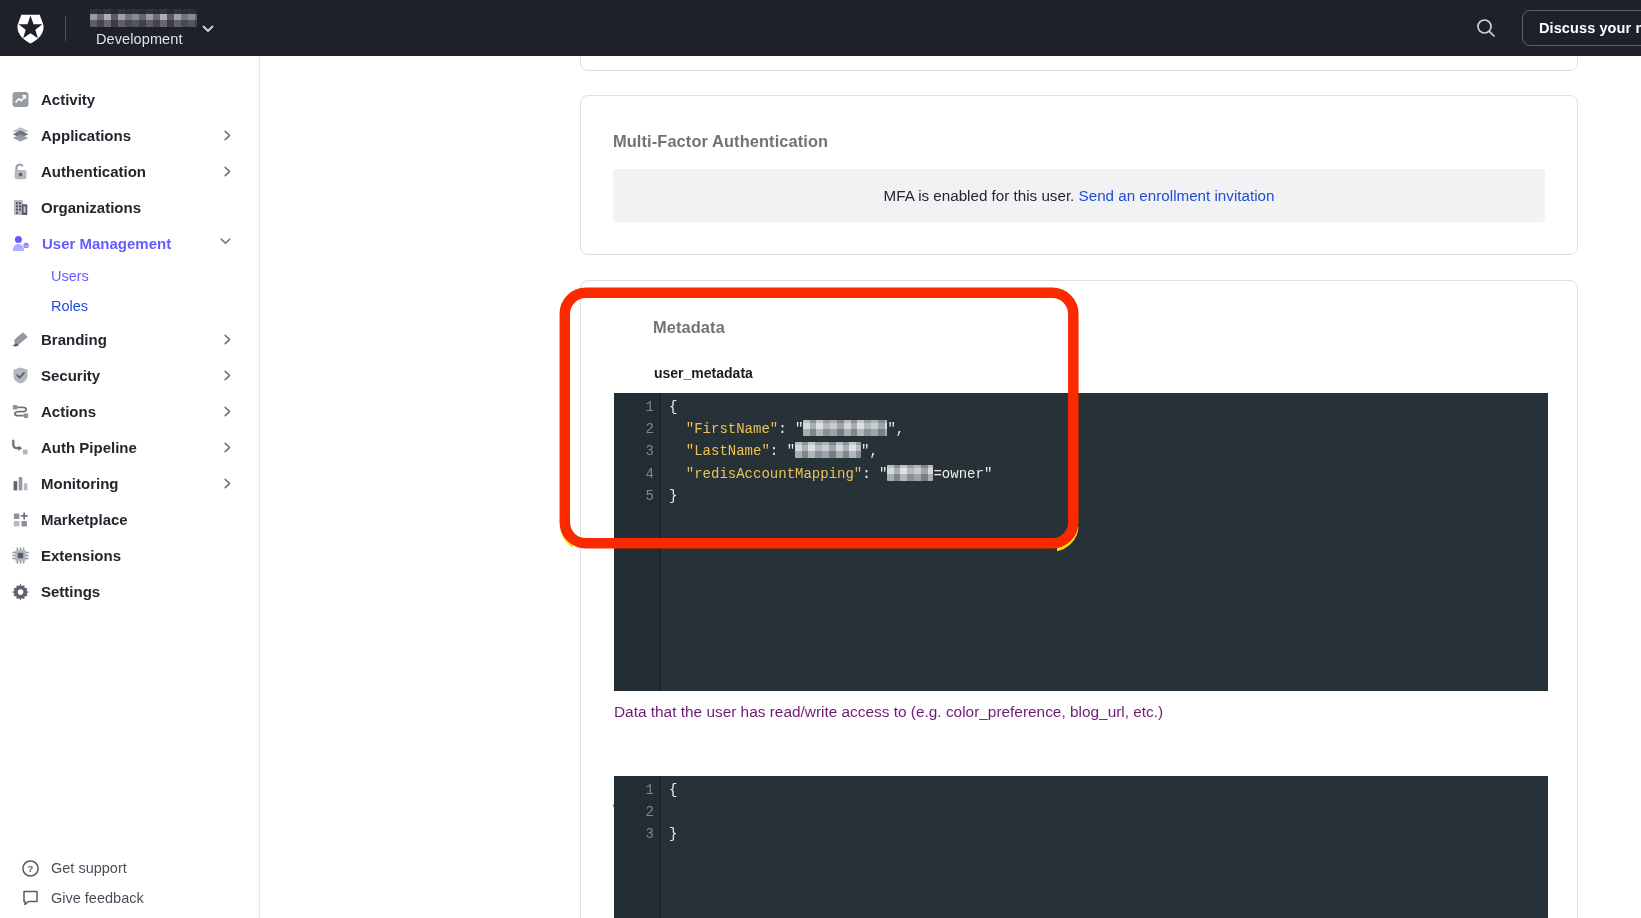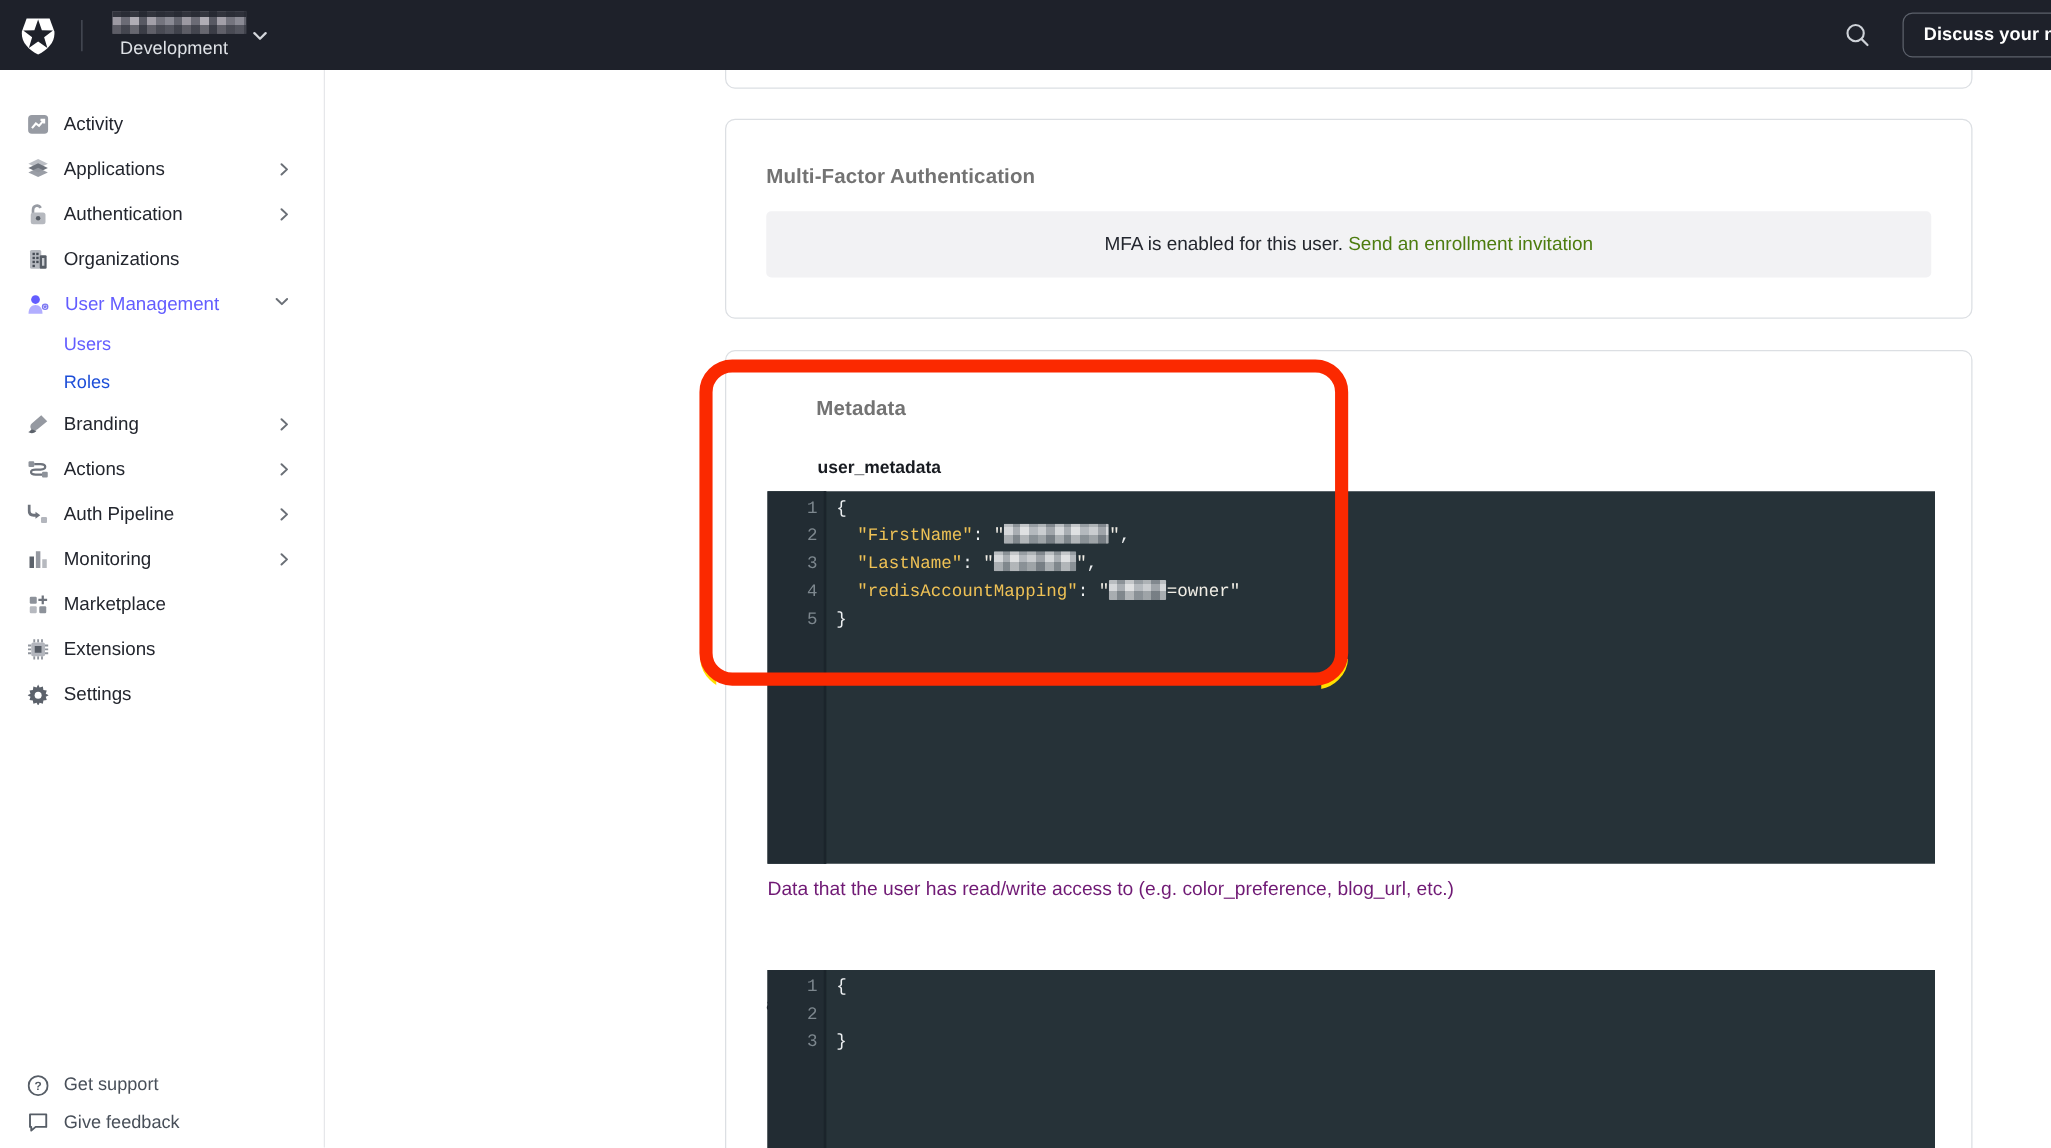--- a/index.html
+++ b/index.html
@@ -18,41 +18,41 @@
 
   #searchicon { position:absolute; left:1475px; top:17px; }
   #topbtn { position:absolute; left:1522px; top:10px; width:260px; height:36px;
     border:1px solid #5c616b; border-radius:8px; color:#fff; font-size:15px; font-weight:700;
     line-height:34px; padding-left:16px; letter-spacing:.1px; font-size:14.5px; }
 
   
   #sidebar { position:absolute; left:0; top:56px; width:260px; height:862px;
     background:#fff; border-right:1px solid #e6e7ea; z-index:10; }
   .nav { position:absolute; left:0; top:25px; width:100%; }
-  .item { height:36px; display:flex; align-items:center; padding-left:22px;
-    font-size:15px; color:#23262e; position:relative; }
+  .item { height:36px; display:flex; align-items:center; padding-left:12px;
+    font-size:15px; color:#23262e; position:relative;font-weight:bold; }
   .item svg { margin-right:12px; flex:none; }
   .item .chev { position:absolute; right:28px; top:50%; margin-top:-5px; margin-right:0; }
   .sub { height:30px; display:flex; align-items:center; padding-left:51px;
     font-size:14.5px; color:#1d4ed8; }
   .active { color:#635dff; }
   .footitem { position:absolute; left:0; width:100%; height:30px; display:flex;
     align-items:center; padding-left:22px; font-size:14.5px; color:#484f59; }
   .footitem svg { margin-right:12px; flex:none; }
 
   
   .card { position:absolute; background:#fff; border:1px solid #dcdfe3; border-radius:8px; }
   #card0 { left:580px; top:28px; width:998px; height:43px; }
   #card1 { left:580px; top:95px; width:998px; height:160px; }
   #card1 h2, #card2 h2 { font-size:16.4px; font-weight:700; color:#737373; letter-spacing:.1px; }
   #mfatitle { position:absolute; left:32px; top:36px; }
   #banner { position:absolute; left:32px; top:73px; right:32px; height:53px;
     background:#f2f2f4; border-radius:4px; text-align:center; line-height:53px;
     font-size:15.2px; color:#23262e; }
-  #banner .lnk { color:#4d7c0f; }
+  #banner .lnk { color:#1d4ed8; }
   #card2 { left:580px; top:280px; width:998px; height:920px; }
   #metatitle { position:absolute; left:32px; top:37px;margin-left:40px; }
   .fieldlabel { position:absolute; left:32px; font-size:14px; font-weight:700; color:#181b21; }
 
   
   .editor { position:absolute; left:33px; width:934px; background:#263238; }
   .gutter { position:absolute; left:0; top:0; bottom:0; width:47px; background:#222c33;
     border-right:2px solid #1b242b; }
   .lnums { position:absolute; left:0; top:3px; width:40px; text-align:right;
     font-family:"Liberation Mono", monospace; font-size:14px; line-height:22.2px; color:#7d878e; }
@@ -189,20 +189,28 @@
     <div class="sub">Roles</div>
     <div class="item"><svg width="17" height="17" viewBox="0 0 17 17">
       <path d="M11 1.2 L15.8 6 L8 12.4 C6.4 13.8 4.2 13.4 3.1 12.3 C2 11.2 1.9 9.1 3.4 7.8 Z" fill="#9599a1"></path>
       <path d="M3.1 12.3 C2.4 13.5 1.6 14.2 0.5 14.6 C2.7 16.2 6 15.6 7.2 13.5 Z" fill="#5c626b"></path>
     </svg>Branding
       <svg class="chev" width="7" height="11" viewBox="0 0 7 11">
           <path d="M1.2 1.4 L5.6 5.5 L1.2 9.6" fill="none" stroke="#6b7077" stroke-width="1.6" stroke-linecap="round" stroke-linejoin="round"></path>
         </svg>
     </div>
     <div class="item"><svg width="17" height="17" viewBox="0 0 17 17">
+      <path d="M8.5 0.5 L15.5 2.7 V8.4 C15.5 12.6 12.6 15.2 8.5 16.5 C4.4 15.2 1.5 12.6 1.5 8.4 V2.7 Z" fill="#b3b6bd"></path>
+      <path d="M5.3 8.3 L7.7 10.7 L11.9 6.1" fill="none" stroke="#5c626b" stroke-width="1.9" stroke-linecap="round" stroke-linejoin="round"></path>
+    </svg>Security
+      <svg class="chev" width="7" height="11" viewBox="0 0 7 11">
+          <path d="M1.2 1.4 L5.6 5.5 L1.2 9.6" fill="none" stroke="#6b7077" stroke-width="1.6" stroke-linecap="round" stroke-linejoin="round"></path>
+        </svg>
+    </div>
+    <div class="item"><svg width="17" height="17" viewBox="0 0 17 17">
       <rect x="0.8" y="2" width="4.6" height="4.6" rx="0.9" fill="#8d929a"></rect>
       <rect x="11.6" y="10.4" width="4.6" height="4.6" rx="0.9" fill="#8d929a"></rect>
       <path d="M5.4 4.3 H10.5 C15.4 4.3 15.4 8.6 10.5 8.6 H6.5 C1.6 8.6 1.6 12.7 6.5 12.7 H11.6" fill="none" stroke="#6e737c" stroke-width="1.8"></path>
     </svg>Actions
       <svg class="chev" width="7" height="11" viewBox="0 0 7 11">
           <path d="M1.2 1.4 L5.6 5.5 L1.2 9.6" fill="none" stroke="#6b7077" stroke-width="1.6" stroke-linecap="round" stroke-linejoin="round"></path>
         </svg>
     </div>
     <div class="item"><svg width="17" height="17" viewBox="0 0 17 17">
       <path d="M1.3 0.8 V5.6 C1.3 7.8 2.8 9.2 5 9.2 H7.4" fill="none" stroke="#6e737c" stroke-width="2.3"></path>

